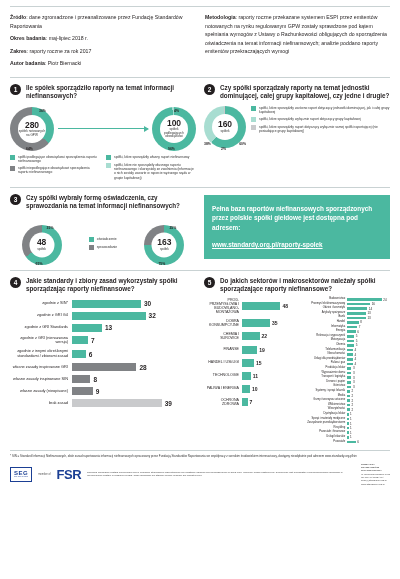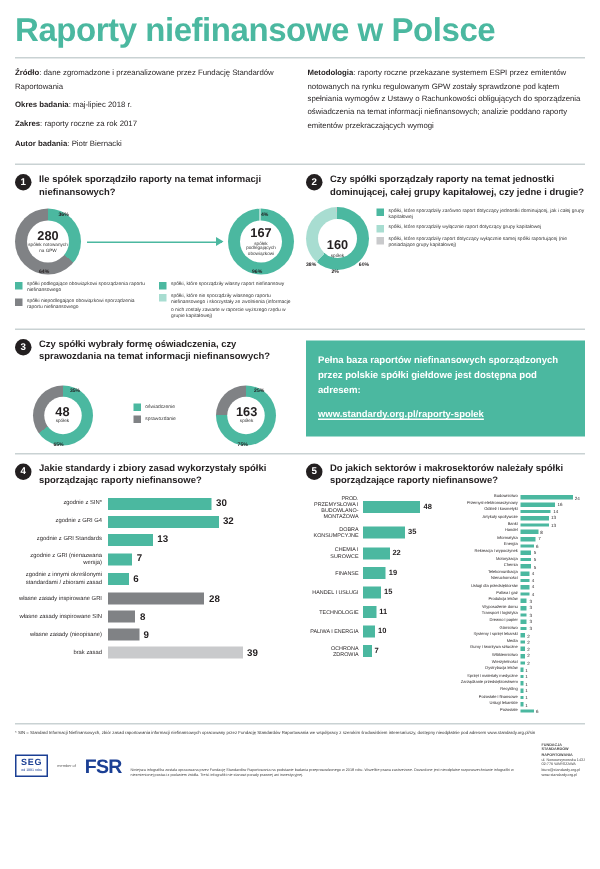--- a/index.html
+++ b/index.html
@@ -91,36 +91,35 @@
   .bar-lbl3 { width: 56px; font-size: 2.7px; text-align: right; padding-right: 2px; line-height: 1.05; }
   .bar3 { height: 2.6px; background: #4bb8a0; }
   .bar-val3 { font-size: 3px; margin-left: 1.5px; }
 
   .chart5 { display: flex; gap: 3px; margin-top: 4px; }
   .chart5 .left { width: 46%; }
   .chart5 .right { width: 54%; }
 
   
   .footnote { font-size: 2.9px; line-height: 1.4; color: #333; margin-top: 5px; border-top: 1px solid #c9d2d3; padding-top: 3px; }
-  .footer { display: flex; align-items: flex-end; gap: 6px; margin-top: 5px; }
+  .footer { display: flex; align-items: center; gap: 6px; margin-top: 5px; }
   .logos { display: flex; align-items: center; gap: 6px; flex: 0 0 auto; }
   .logo-seg { border: 1px solid #1b3f94; padding: 2px 3px; text-align: center; line-height: 1.05; }
   .logo-seg .t1 { font-size: 6px; font-weight: bold; color: #1b3f94; letter-spacing: 0.5px; }
   .logo-seg .t2 { font-size: 2.4px; color: #1b3f94; }
   .logo-member { font-size: 2.6px; color: #555; text-align: center; line-height: 1.2; }
   .logo-fsr { font-size: 13px; font-weight: bold; color: #1b3f94; letter-spacing: -0.5px; }
   .footer-txt { font-size: 2.5px; line-height: 1.35; color: #444; flex: 1 1 auto; }
   .footer-addr { font-size: 2.5px; line-height: 1.35; color: #444; flex: 0 0 auto; text-align: left; }
 </style>
 </head>
 <body>
 
 <div class="page">
 
-  <div class="title">Raporty niefinansowe w Polsce</div>
   <div class="hr-top"></div>
 
   <div class="meta-row">
     <div class="meta-col">
       <div class="meta-p"><b>Źródło</b><span>: dane zgromadzone i przeanalizowane przez Fundację Standardów Raportowania</span></div>
       <div class="meta-p"><b>Okres badania</b><span>: maj-lipiec 2018 r.</span></div>
       <div class="meta-p"><b>Zakres</b><span>: raporty roczne za rok 2017</span></div>
       <div class="meta-p"><b>Autor badania</b><span>: Piotr Biernacki</span></div>
     </div>
     <div class="meta-col">
@@ -145,21 +144,21 @@
             <div class="big">280</div>
             <div class="sub">spółek notowanych na GPW</div>
           </div>
         </div>
         <div class="arrow"></div>
         <div class="donut">
           <div class="ring" id="d1b" style="background: conic-gradient(rgb(75, 184, 160) 10deg, rgb(75, 184, 160) 355.6deg, rgb(168, 221, 209) 355.6deg, rgb(168, 221, 209) 370deg);"></div>
           <div class="pct" style="top:2px; left:22px;">4%</div>
           <div class="pct" style="bottom:0px; left:16px;">96%</div>
           <div class="hole">
-            <div class="big">167</div>
+            <div class="big">100</div>
             <div class="sub">spółek podlegających obowiązkowi</div>
           </div>
         </div>
       </div>
       <div class="legend-cols legend">
         <div>
           <div class="lgitem">
               <span class="sw" style="background:#4bb8a0"></span>
               <span class="lgtxt">spółki podlegające obowiązkowi sporządzenia raportu niefinansowego</span>
             </div>
@@ -185,21 +184,21 @@
       <div class="qhead">
         <div class="qnum">2</div>
         <div class="qtext">Czy spółki sporządzały raporty na temat jednostki dominującej, całej grupy kapitałowej, czy jedne i drugie?</div>
       </div>
       <div style="display:flex; gap:5px; margin-top:5px; align-items:flex-start;">
         <div class="donut" style="width:42px;height:42px;">
           <div class="ring" id="d2" style="background: conic-gradient(rgb(75, 184, 160) 5deg, rgb(75, 184, 160) 221deg, rgb(168, 221, 209) 221deg, rgb(168, 221, 209) 357.8deg, rgb(201, 202, 204) 357.8deg, rgb(201, 202, 204) 365deg);"></div>
           <div class="pct" style="bottom:2px; left:0px;">38%</div>
           <div class="pct" style="bottom:2px; right:0px;">60%</div>
           <div class="pct" style="bottom:-3px; left:17px;">2%</div>
-          <div class="hole" style="width:26px;height:26px;justify-content:flex-end;">
+          <div class="hole" style="width:26px;height:26px;">
             <div class="big">160</div>
             <div class="sub">spółek</div>
           </div>
         </div>
         <div class="legend" style="flex:1 1 auto; margin-top:0;">
           <div class="lgitem">
               <span class="sw" style="background:#4bb8a0"></span>
               <span class="lgtxt">spółki, które sporządziły zarówno raport dotyczący jednostki dominującej, jak i całej grupy kapitałowej</span>
             </div>
           <div class="lgitem">

